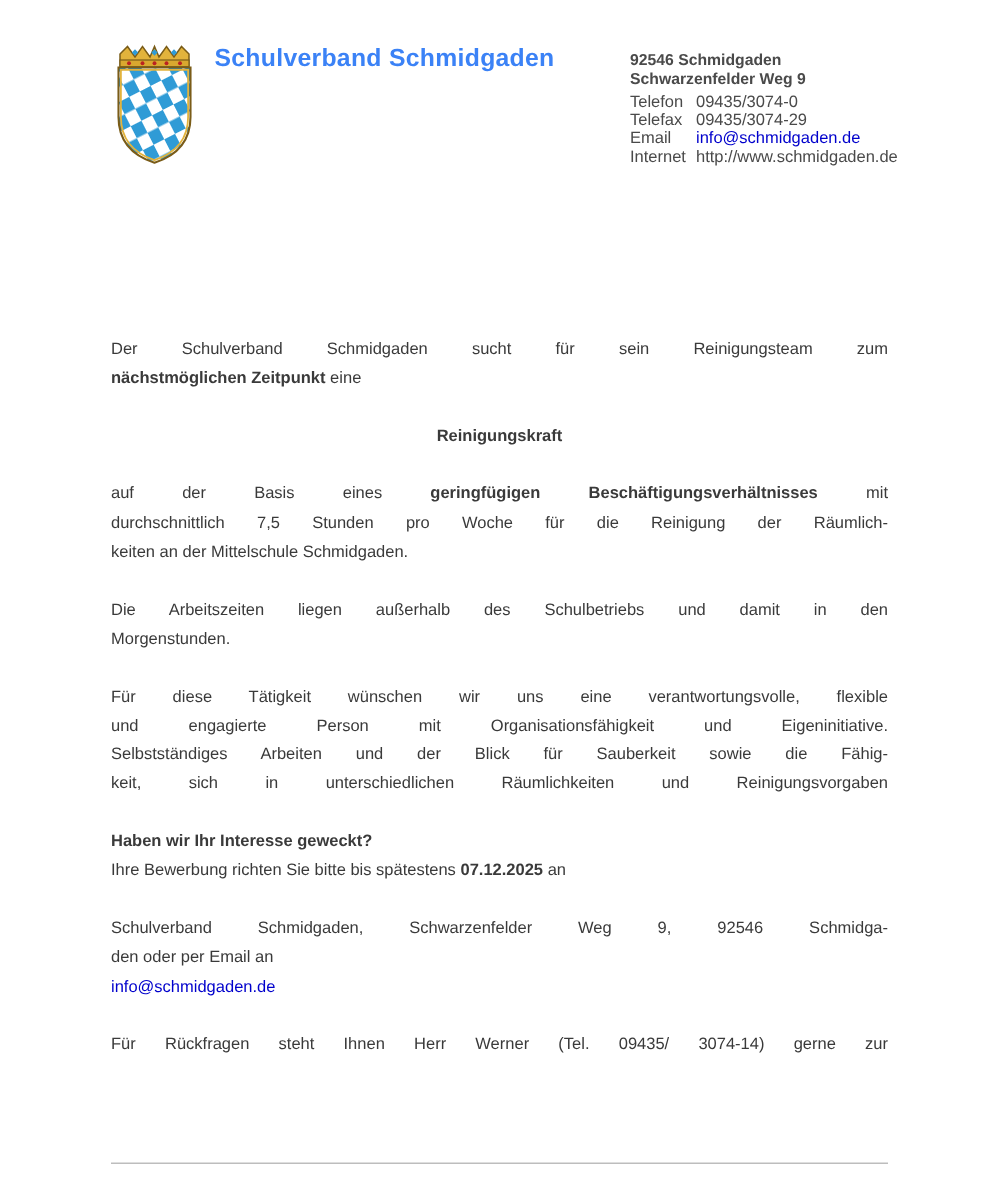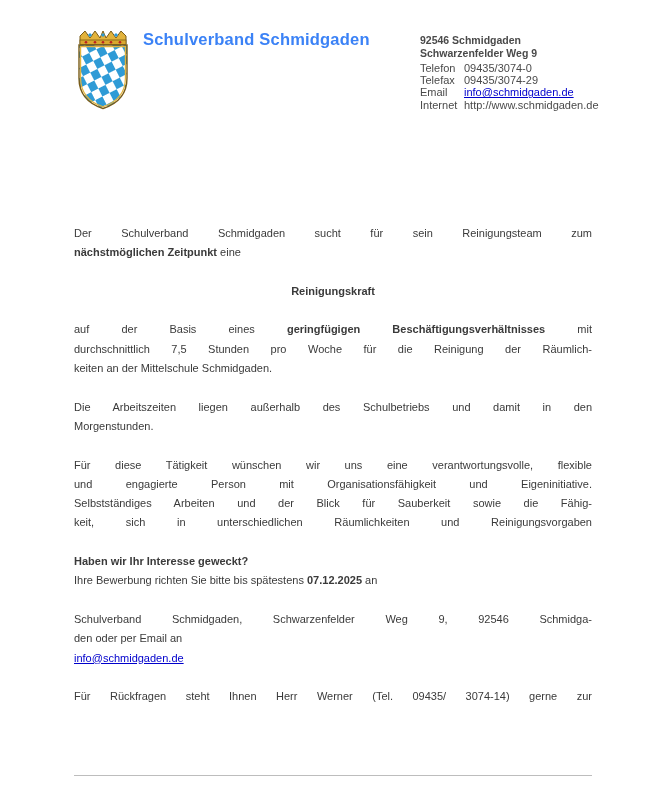--- a/index.html
+++ b/index.html
@@ -14,21 +14,21 @@
     letter-spacing:.2px;color:#3b82f6;white-space:nowrap;
   }
   .addr{
     position:absolute;left:420px;top:34px;font-size:10.5px;line-height:12.5px;color:#4a4a4a;font-weight:bold;
   }
   .contact{
     position:absolute;left:420px;top:62px;font-size:11px;line-height:12.2px;color:#4a4a4a;
   }
   .contact .row{white-space:nowrap;}
   .contact .lbl{display:inline-block;width:44px;}
-  a.link, .link{color:#0000cc;text-decoration:underline;cursor:pointer;}
+  a.link, .link{color:#0000cc;cursor:pointer;}
   
   .body{
     position:absolute;left:74px;top:224px;width:518px;
     font-size:11px;line-height:19.3px;color:#3a3a3a;
   }
   .para{margin:0 0 19.3px 0;padding:0;}
   .line{text-align:left;}
   .j{text-align:justify;text-align-last:justify;}
   .center{text-align:center;}
   .b{font-weight:700;}

